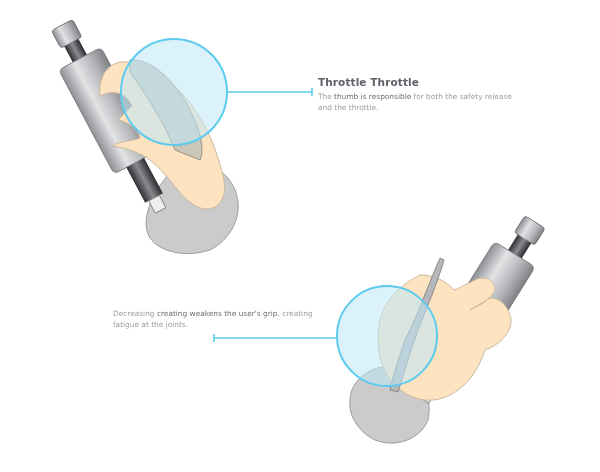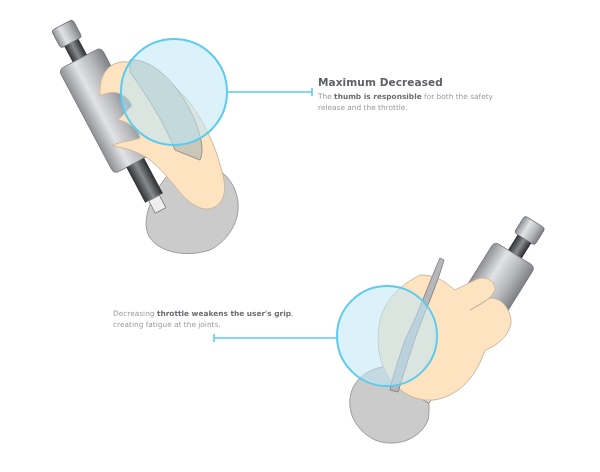--- a/index.html
+++ b/index.html
@@ -1,21 +1,21 @@
 <!DOCTYPE html>
 <html><head>
 <meta charset="utf-8">
 <style>
   html, body { margin: 0; padding: 0; background: #ffffff; }
   body { width: 600px; height: 472px; position: relative; overflow: hidden; font-family: "DejaVu Sans", sans-serif; }
   svg.art { position: absolute; left: 0; top: 0; }
   .callout { position: absolute; }
   .callout h3 { margin: 0; font-size: 10.5px; font-weight: bold; color: #5f6168; letter-spacing: 0.1px; }
   .callout p { margin: 3px 0 0 0; font-size: 7.4px; line-height: 11px; color: #9a9ca2; }
-  .callout p b { color: #6a6c72; font-weight: bold; }
+  .callout p b { color: #6a6c72; font-weight: normal; }
   #c1 { left: 318px; top: 76px; width: 200px; }
   #c2 { left: 113px; top: 305px; width: 200px; }
 </style>
 </head>
 <body>
 
 <svg class="art" width="600" height="472" viewBox="0 0 600 472">
   <defs>
     <linearGradient id="toolGrad" x1="0" y1="0" x2="1" y2="0">
       <stop offset="0" stop-color="#8f9094"></stop>
@@ -69,19 +69,19 @@
     <path d="M440 258 C430 280 420 310 405 340 C398 360 392 380 390 390 L398 392 C405 370 412 345 422 320 C432 295 440 275 444 260 Z" fill="#b6b7ba" stroke="#77787b" stroke-width="0.8"></path>
 
     <circle cx="387" cy="336" r="50" fill="#bfe8f8" fill-opacity="0.55" stroke="#5ccbee" stroke-width="2"></circle>
 
     <line x1="214" y1="338" x2="337" y2="338" stroke="#5ccbee" stroke-width="1.6"></line>
     <line x1="214" y1="334" x2="214" y2="342" stroke="#5ccbee" stroke-width="1.6"></line>
   </g>
 </svg>
 
 <div class="callout" id="c1">
-  <h3>Maximum Decreased</h3>
+  <h3>Throttle Throttle</h3>
   <p><span>The </span><b>thumb is responsible</b><span> for both the safety release and the throttle.</span></p>
 </div>
 
 <div class="callout" id="c2">
-  <p><span>Decreasing </span><b>throttle weakens the user's grip</b><span>, creating fatigue at the joints.</span></p>
+  <p><span>Decreasing </span><b>creating weakens the user's grip</b><span>, creating fatigue at the joints.</span></p>
 </div>
 
 </body></html>

